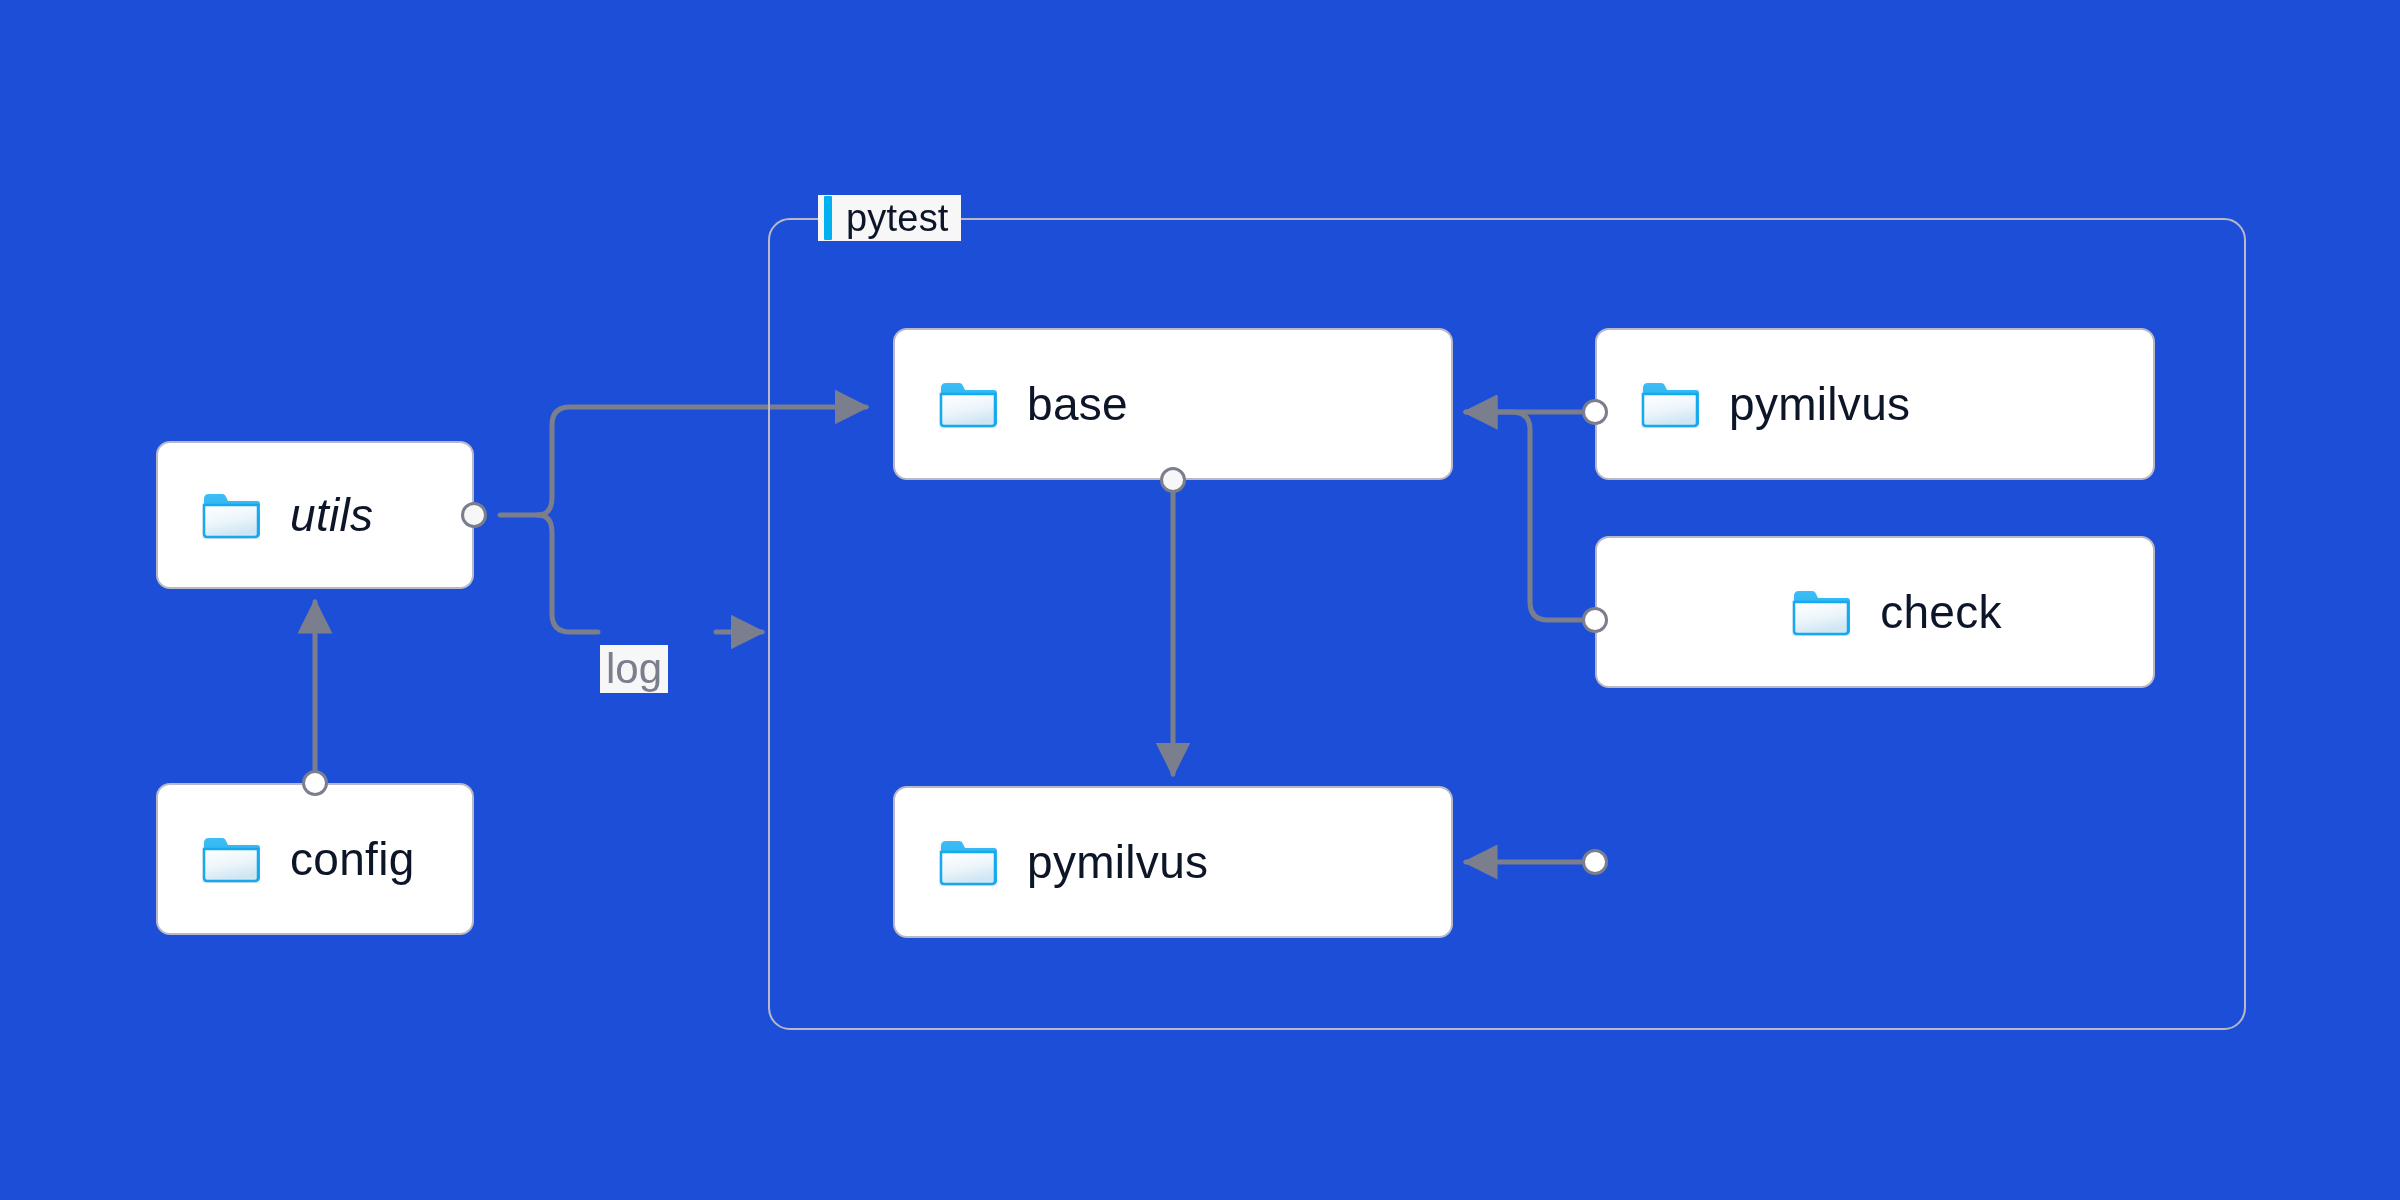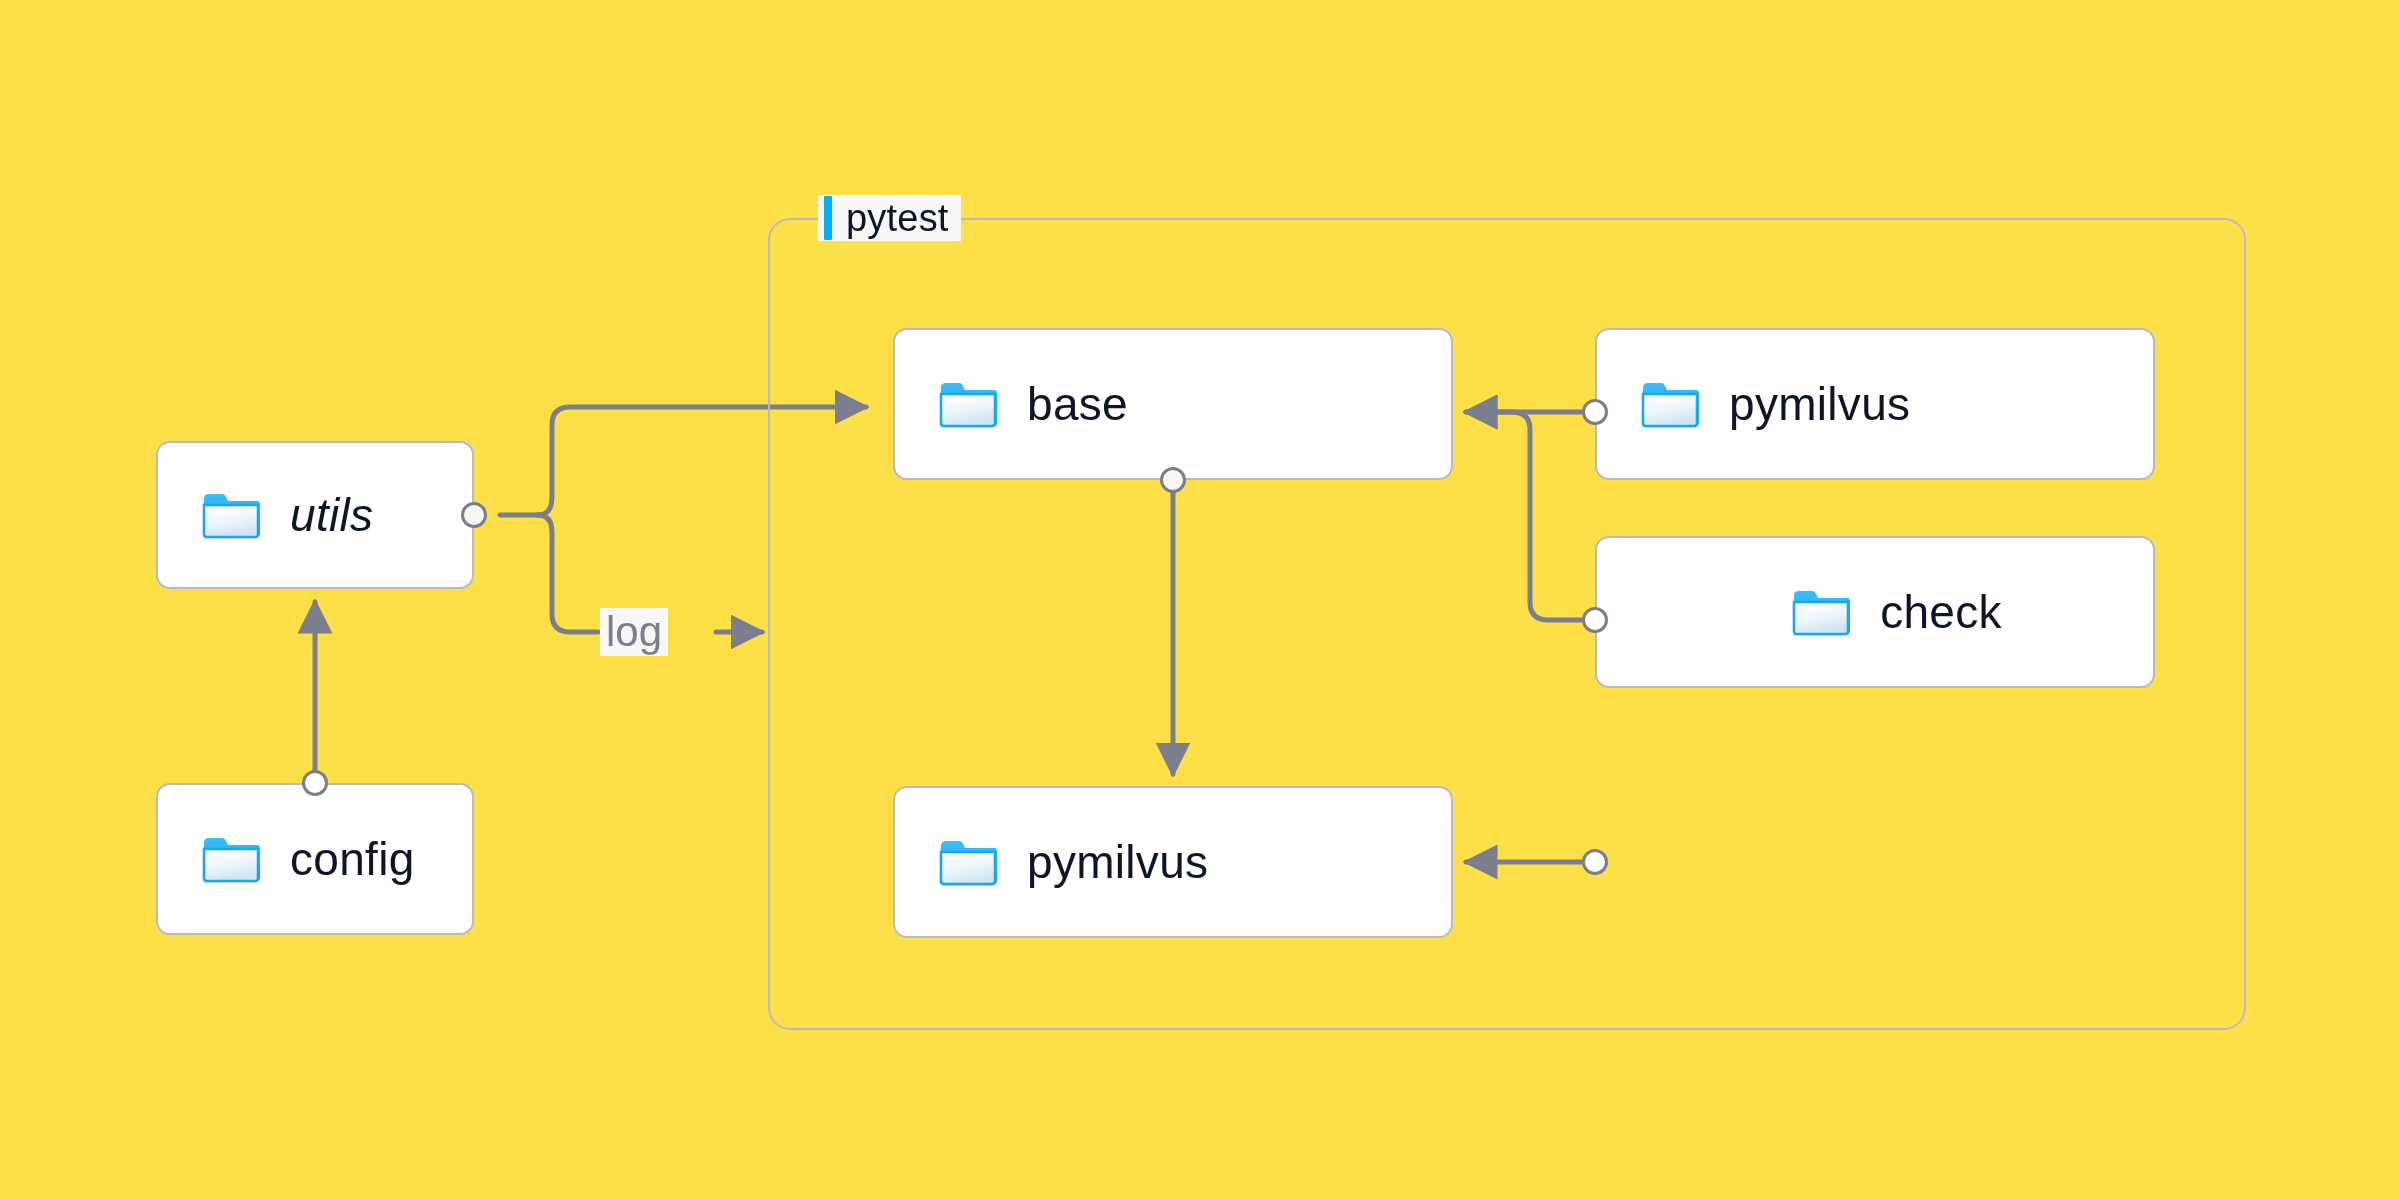--- a/index.html
+++ b/index.html
@@ -7,21 +7,21 @@
     padding: 0;
     background: #f7f7f8;
   }
   body {
     font-family: "Liberation Sans", sans-serif;
   }
   #canvas {
     position: relative;
     width: 2400px;
     height: 1200px;
-    background: #fde047;
+    background: #1d4ed8;
     overflow: hidden;
   }
   #edge-layer {
     position: absolute;
     left: 0;
     top: 0;
     width: 2400px;
     height: 1200px;
     pointer-events: none;
   }
@@ -102,20 +102,21 @@
   .edge-label {
     position: absolute;
     font-size: 42px;
     color: #7b7e8c;
     white-space: nowrap;
     display: flex;
     align-items: center;
     gap: 14px;
     background: #f7f7f8;
     padding: 0 6px;
+    margin-top: 37px;
   }
 </style>
 </head>
 <body>
 
 <div id="canvas">
 
   <svg id="edge-layer" viewBox="0 0 2400 1200" width="2400" height="1200" xmlns="http://www.w3.org/2000/svg">
     <defs>
       <marker id="arrow" viewBox="0 0 10 10" refX="9" refY="5" markerWidth="7" markerHeight="7" orient="auto-start-reverse">

